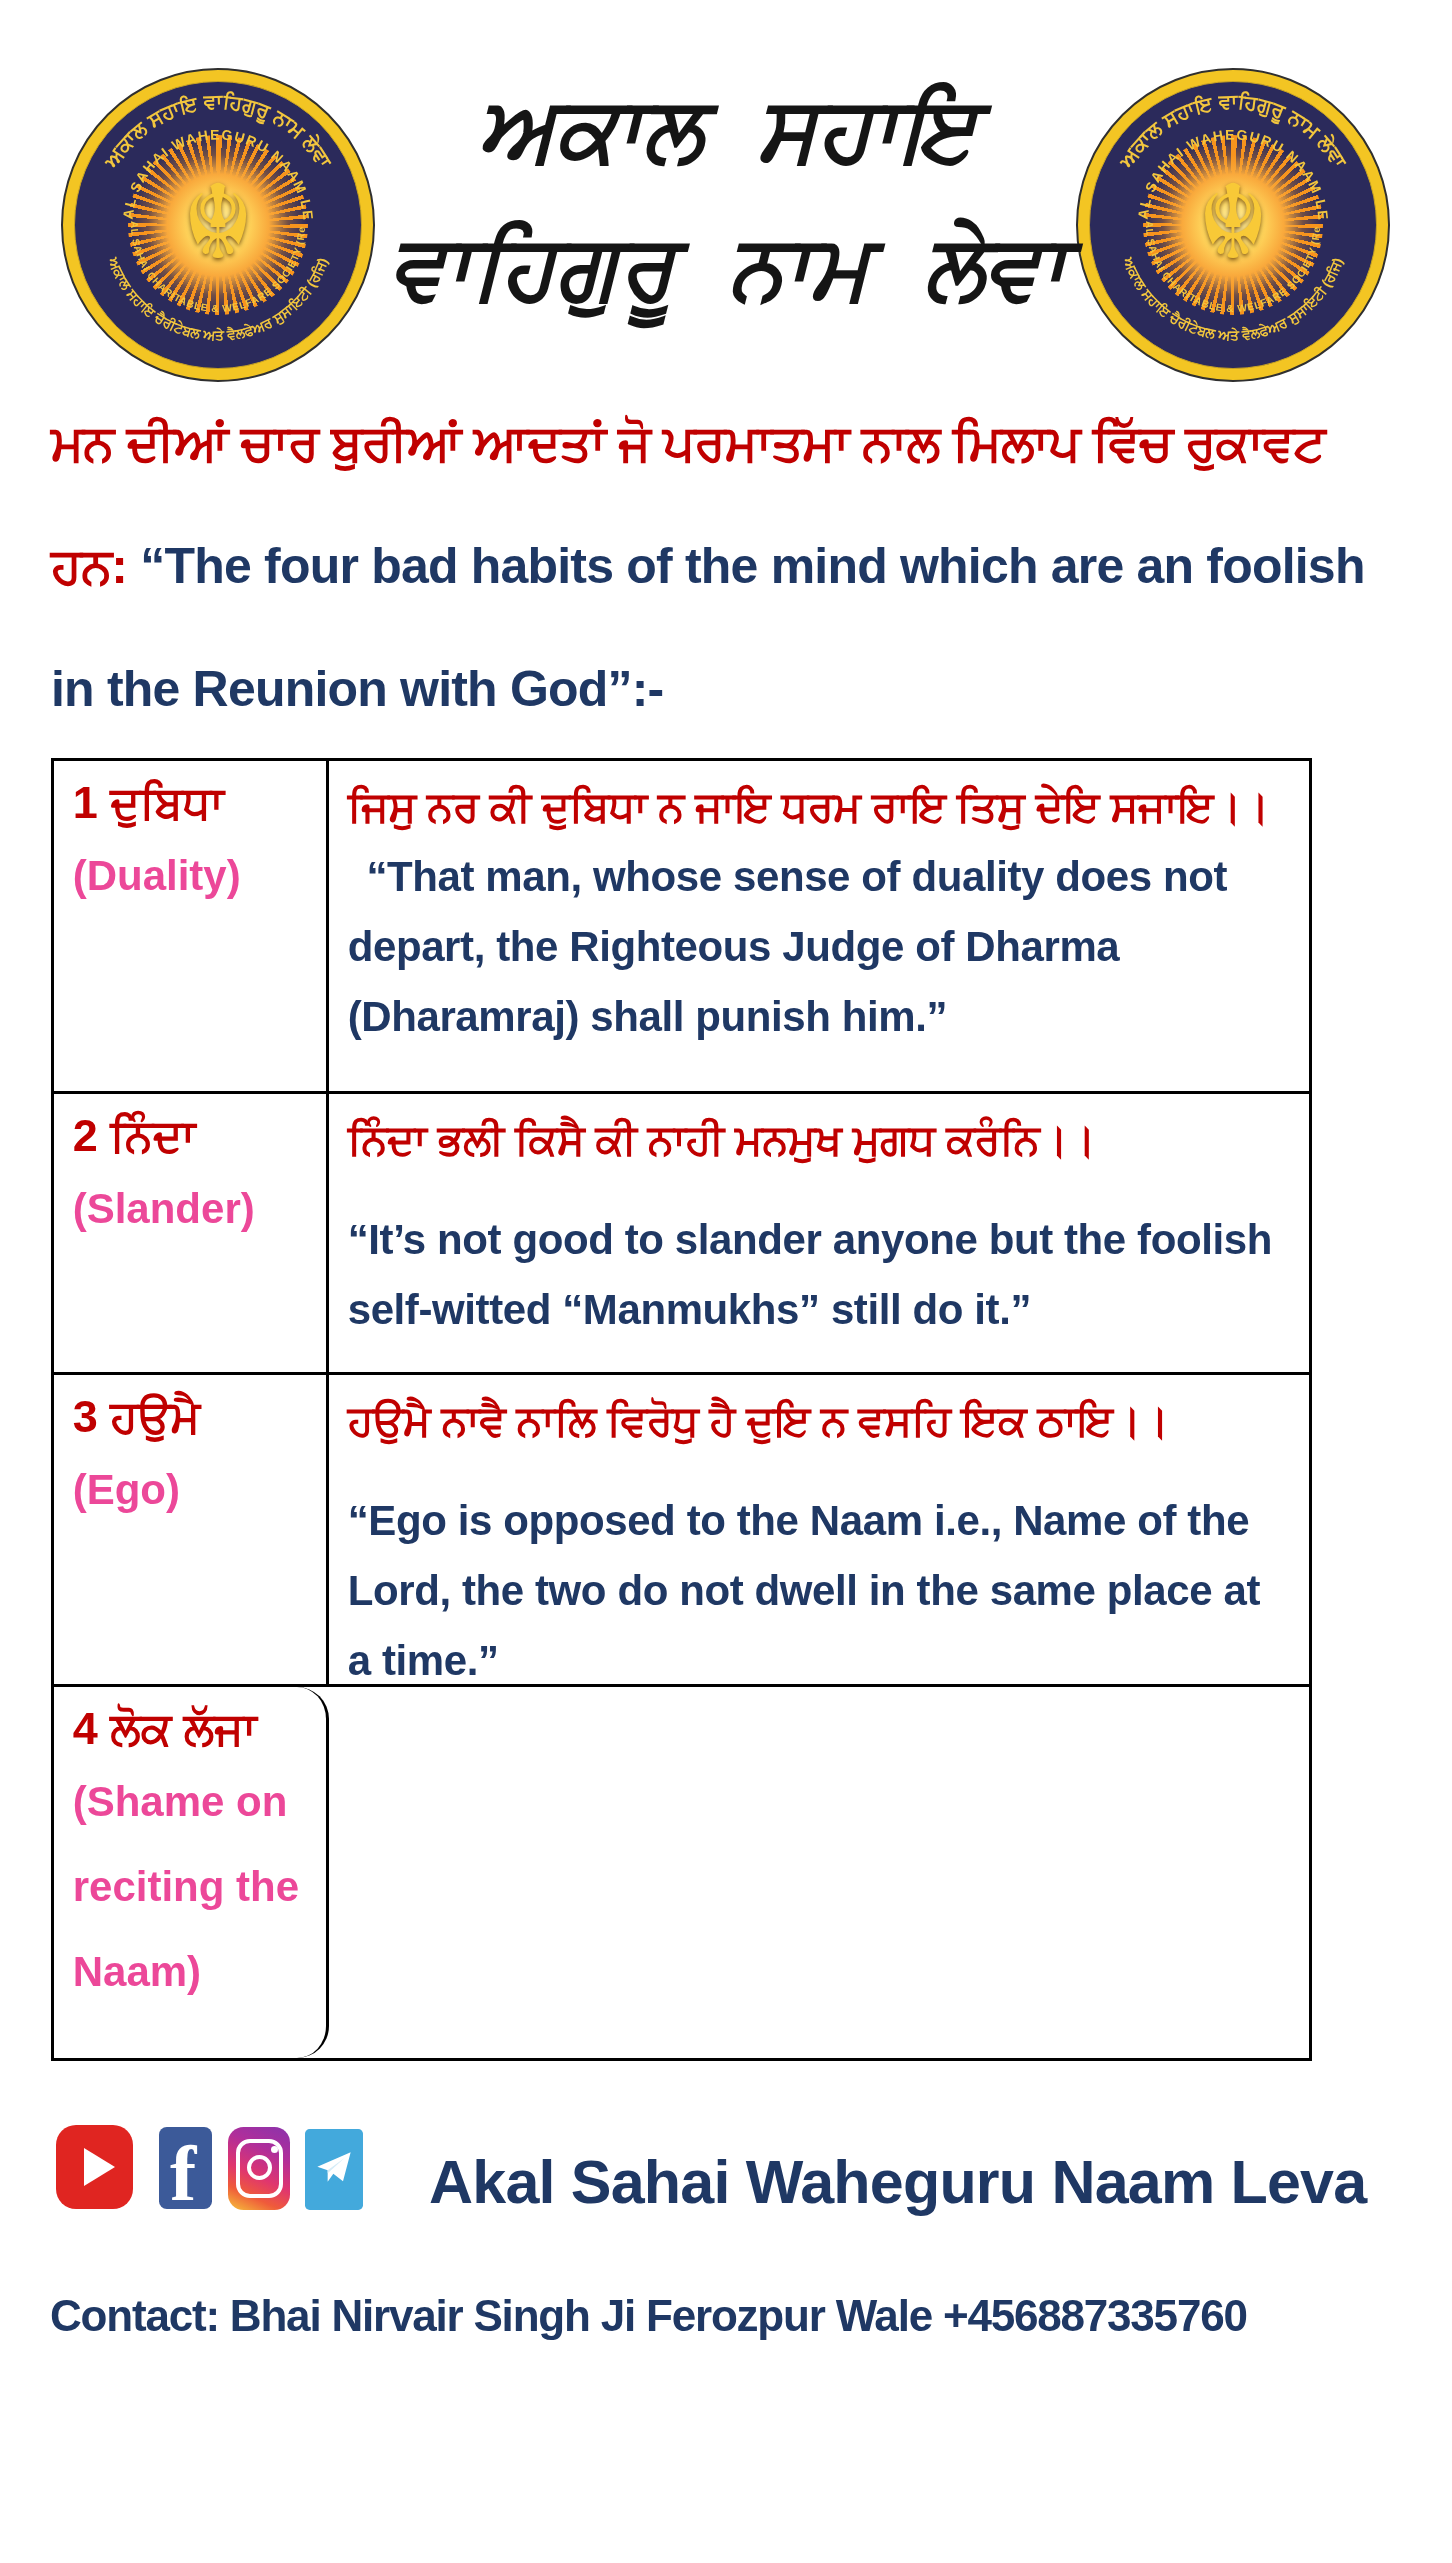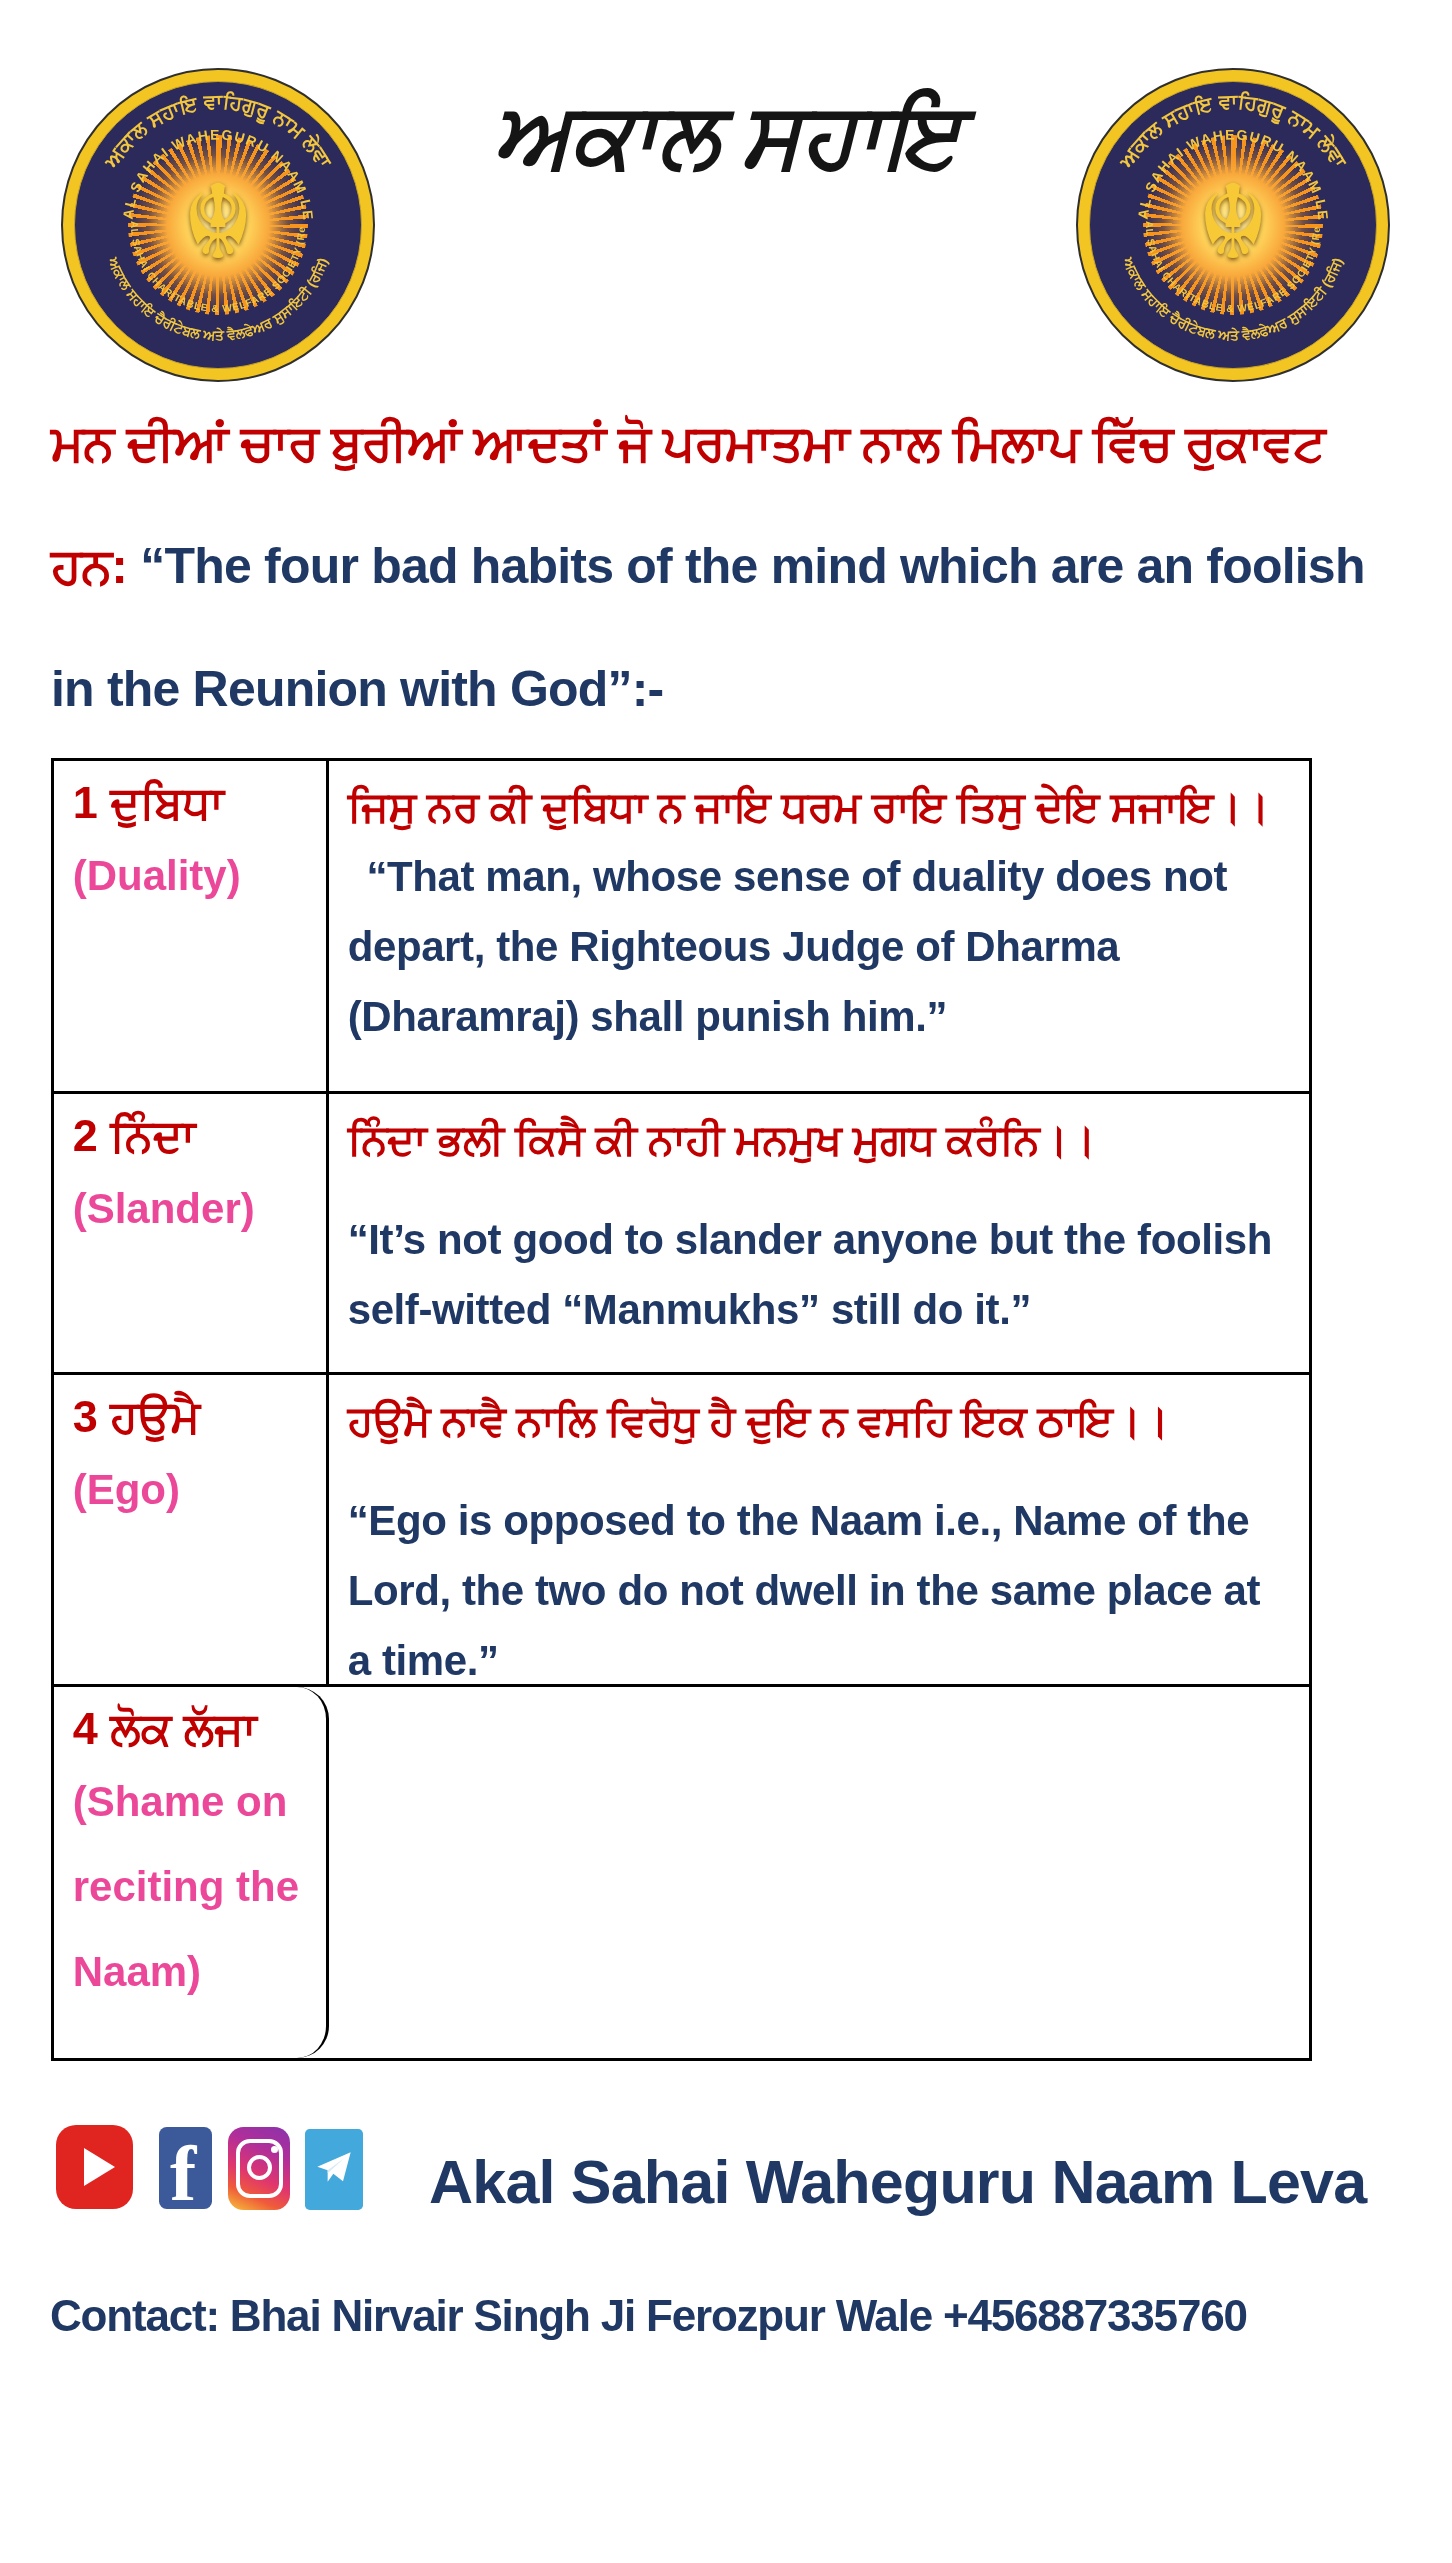--- a/index.html
+++ b/index.html
@@ -24,21 +24,21 @@
               color:#f8c937;text-shadow:0 1.6px 4.7px rgba(90,50,0,.8);}
   .logo svg{position:absolute;inset:0;overflow:visible;}
   .logo text{fill:#f2c63e;font-weight:bold;font-family:"Liberation Sans",sans-serif;}
   .arc-pa-top{font-size:26px;}
   .arc-en-top{font-size:18px;letter-spacing:2px;}
   .arc-en-bot{font-size:13px;letter-spacing:1px;}
   .arc-pa-bot{font-size:18px;}
 
   
   .callig{position:absolute;left:389px;right:389px;top:67px;text-align:center;
-          font-family:Liberation Serif, serif;font-style:italic;font-weight:bold;
+          font-family:Liberation Mono, monospace;font-style:italic;font-weight:bold;
           color:#151515;font-size:90px;line-height:138px;white-space:nowrap;}
 
   
   .intro{position:absolute;left:51px;top:382px;width:1359px;font-weight:bold;
          font-size:50px;line-height:123px;letter-spacing:-0.8px;}
   .red{color:#c00000;}
   .navy{color:#1f3864;}
 
   
   .dtable{position:absolute;left:51px;top:758px;width:1261px;height:1303px;
@@ -117,20 +117,21 @@
       </defs>
       <text class="arc-pa-top"><textPath href="#lb-top-pa" startOffset="50%" text-anchor="middle">ਅਕਾਲ ਸਹਾਇ ਵਾਹਿਗੁਰੂ ਨਾਮ ਲੇਵਾ</textPath></text>
       <text class="arc-en-top"><textPath href="#lb-top-en" startOffset="50%" text-anchor="middle">AKAL SAHAI WAHEGURU NAAM LEVA</textPath></text>
       <text class="arc-en-bot"><textPath href="#lb-bot-en" startOffset="50%" text-anchor="middle">AKAL SAHAI CHARITABLE &amp; WELFARE SOCIETY (Regd.)</textPath></text>
       <text class="arc-pa-bot"><textPath href="#lb-bot-pa" startOffset="50%" text-anchor="middle">ਅਕਾਲ ਸਹਾਇ ਚੈਰੀਟੇਬਲ ਅਤੇ ਵੈਲਫੇਅਰ ਸੁਸਾਇਟੀ (ਰਜਿ)</textPath></text>
     </svg>
   </div>
 
   <div class="callig">
     <div>ਅਕਾਲ ਸਹਾਇ</div>
+    <div>ਵਾਹਿਗੁਰੂ ਨਾਮ ਲੇਵਾ</div>
   </div>
 
   <div class="intro">
     <span class="red">ਮਨ ਦੀਆਂ ਚਾਰ ਬੁਰੀਆਂ ਆਦਤਾਂ ਜੋ ਪਰਮਾਤਮਾ ਨਾਲ ਮਿਲਾਪ ਵਿੱਚ ਰੁਕਾਵਟ ਹਨ:</span>
     <span class="navy">“The four bad habits of the mind which are an foolish in the Reunion with God”:-</span>
   </div>
 
   <div class="dtable">
 
     <div class="cell cell--left">

